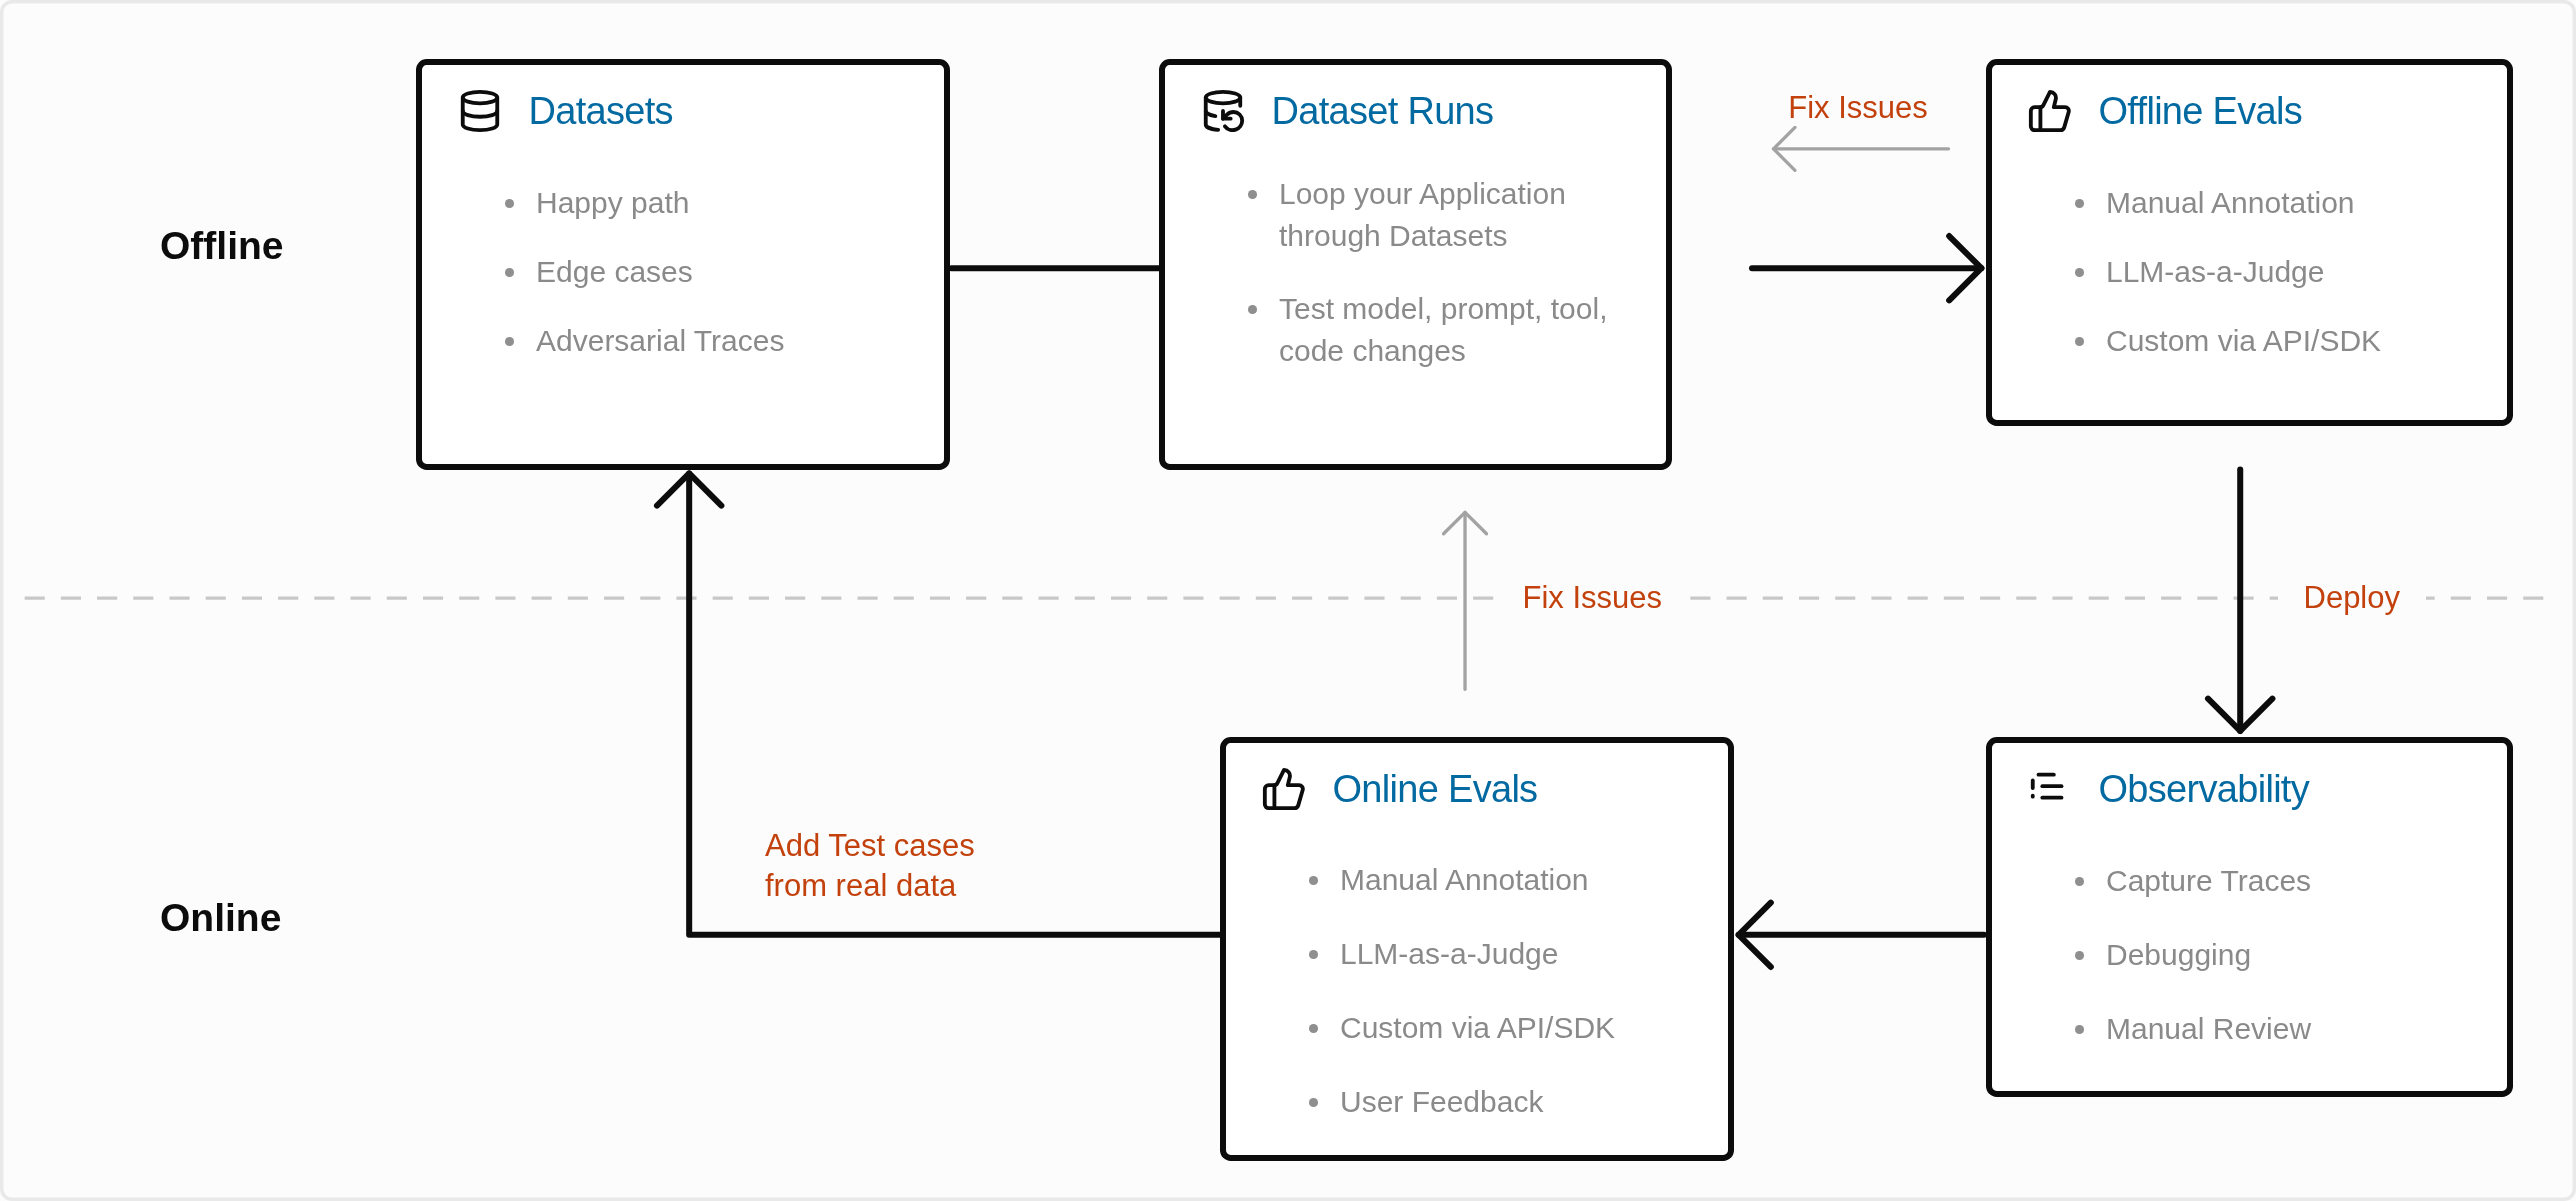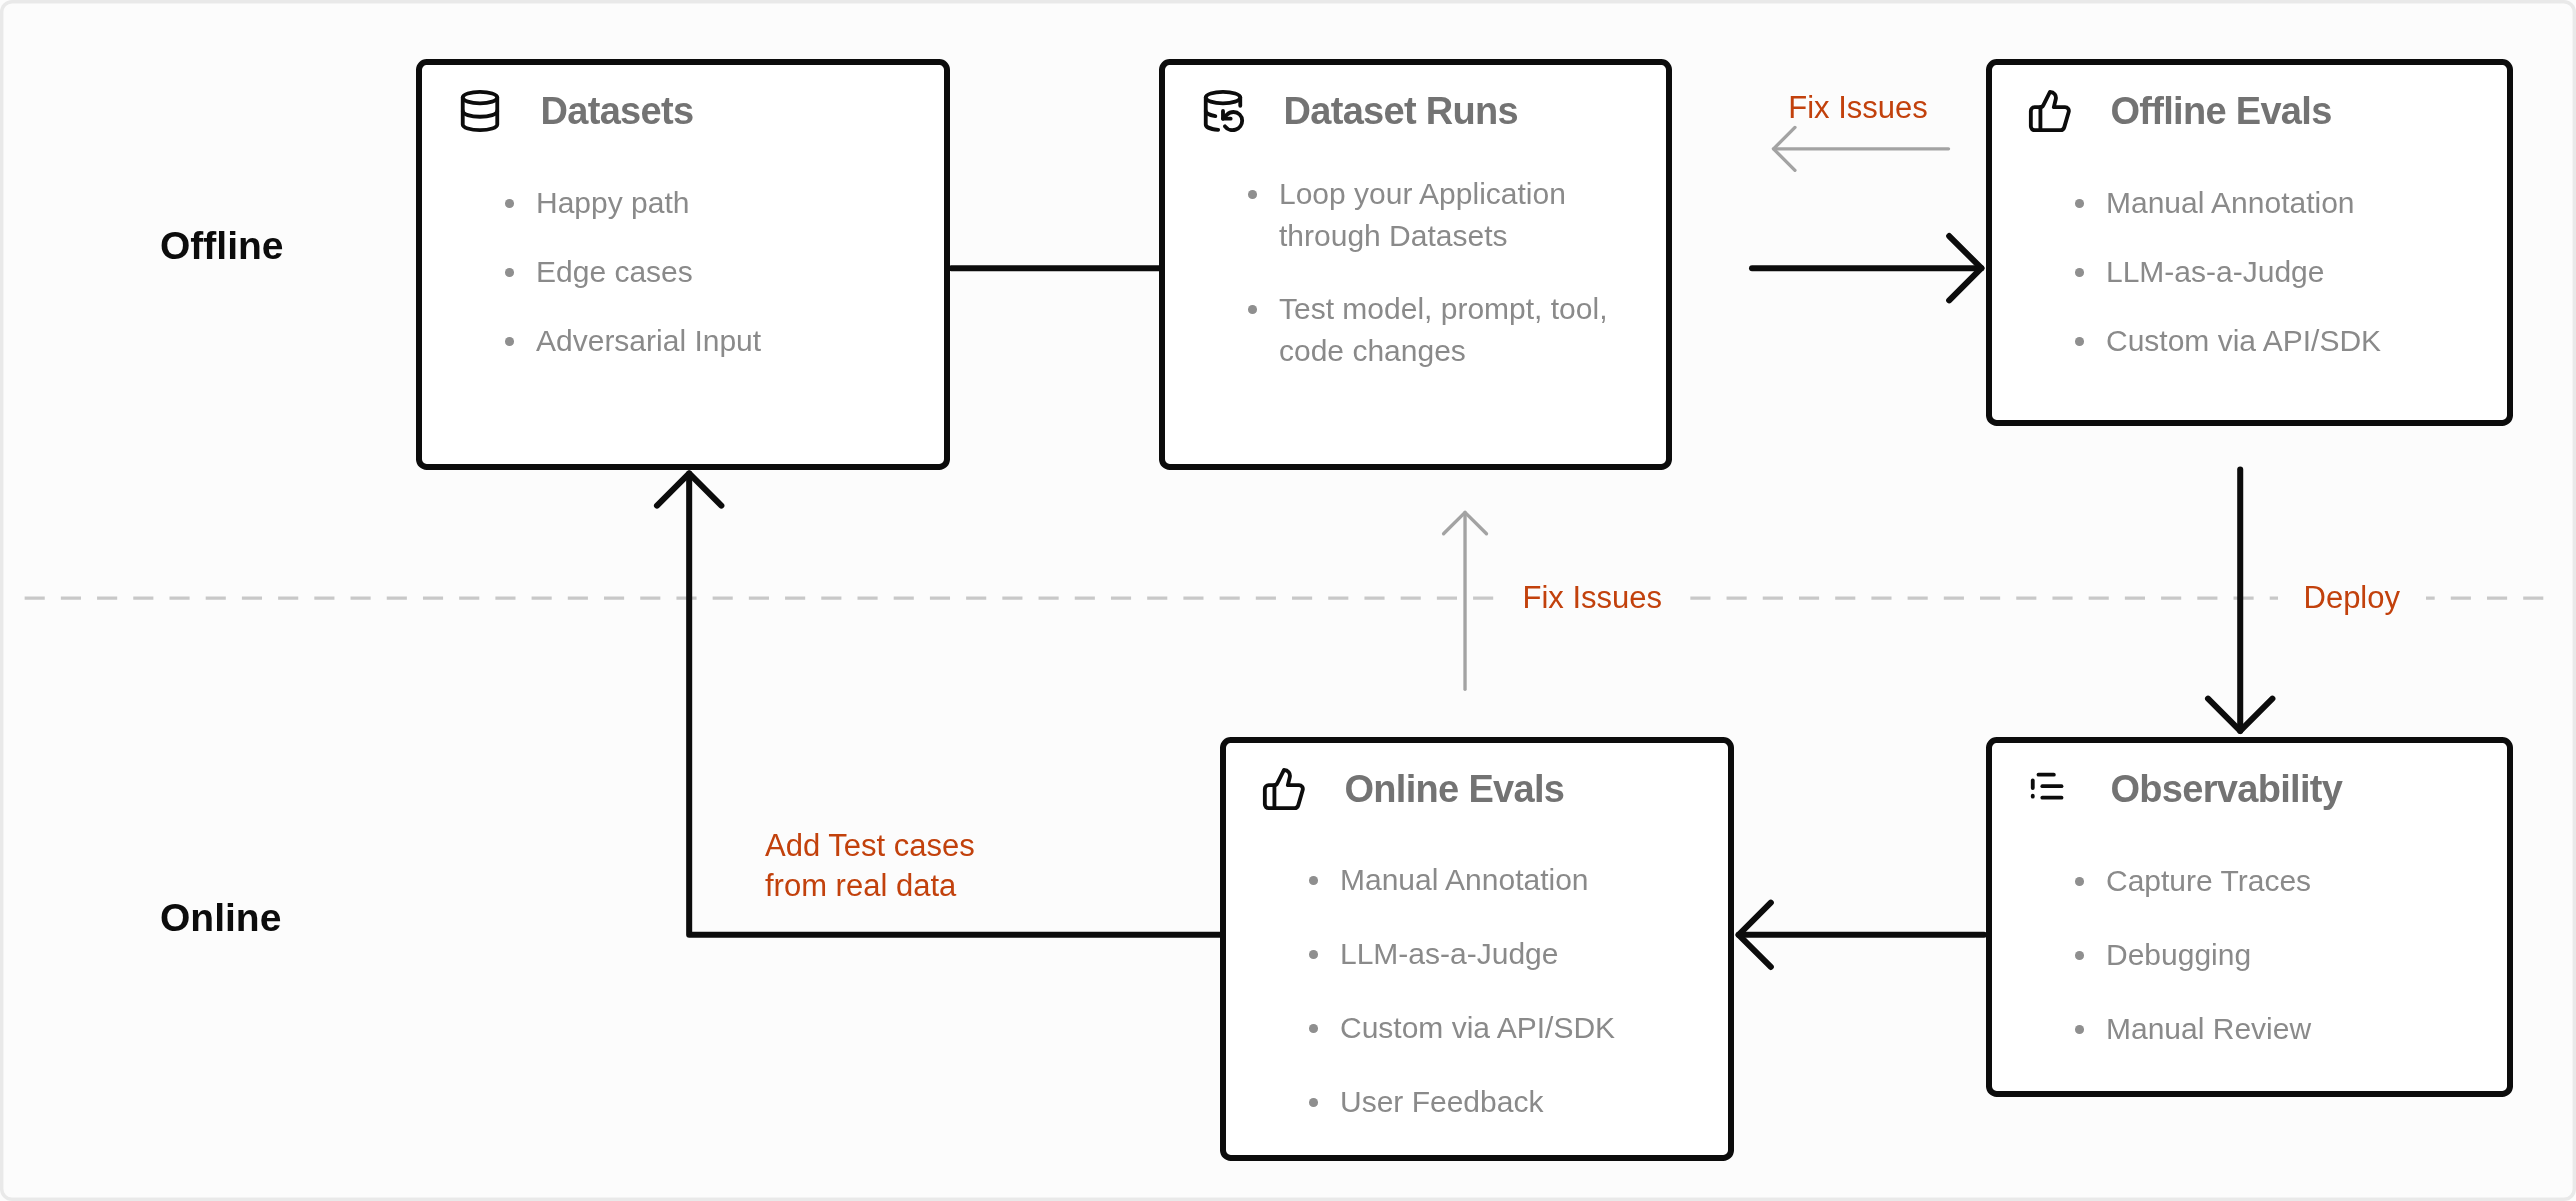--- a/index.html
+++ b/index.html
@@ -19,21 +19,21 @@
     border-radius:10.7px; box-sizing:border-box; z-index:5;
   }
   #box-datasets      { left:416px;  top:59px;   width:534px; height:411px; }
   #box-dataset-runs  { left:1159px; top:59px;   width:513px; height:411px; }
   #box-offline-evals { left:1986px; top:59px;   width:527px; height:367px; }
   #box-online-evals  { left:1220px; top:737px; width:514px; height:424px; }
   #box-observability { left:1986px; top:737px; width:527px; height:360px; }
 
   .box-header { display:flex; align-items:center; gap:25.5px; padding:23px 0 0 35px; }
   .box-header svg { width:46px; height:46px; flex:none; }
-  .box-title { font-size:38px; font-weight:700; color:#737373; letter-spacing:-0.7px; white-space:nowrap;margin-left:12px; }
+  .box-title { font-size:38px; font-weight:400; color:#0369a1; letter-spacing:-0.7px; white-space:nowrap; }
 
   .box ul { list-style:none; margin:16px; padding:0 24px 0 98px; }
   .box li { position:relative; font-size:30px; line-height:42px; color:#8a8a8a; }
   .box li::before {
     content:""; position:absolute; left:-31px; top:17px;
     width:8.7px; height:8.7px; border-radius:50%; background:#8f8f8f;
   }
   .top-row ul { margin-top:48px; }
   .top-row li { margin-bottom:27px; }
   #box-dataset-runs ul { margin-top:39px; }
@@ -118,21 +118,21 @@
       <svg class="icon" viewBox="0 0 24 24">
         <ellipse cx="12" cy="5" rx="9" ry="3"></ellipse>
         <path d="M3 5v14a9 3 0 0 0 18 0V5"></path>
         <path d="M3 12a9 3 0 0 0 18 0"></path>
       </svg>
       <span class="box-title">Datasets</span>
     </div>
     <ul>
       <li>Happy path</li>
       <li>Edge cases</li>
-      <li>Adversarial Input</li>
+      <li>Adversarial Traces</li>
     </ul>
   </div>
 
   <div class="box top-row" id="box-dataset-runs">
     <div class="box-header">
       <svg class="icon" viewBox="0 0 24 24">
         <ellipse cx="12" cy="5" rx="9" ry="3"></ellipse>
         <path d="M3 12a9 3 0 0 0 5 2.69"></path>
         <path d="M21 9.3V5"></path>
         <path d="M3 5v14a9 3 0 0 0 6.47 2.88"></path>

